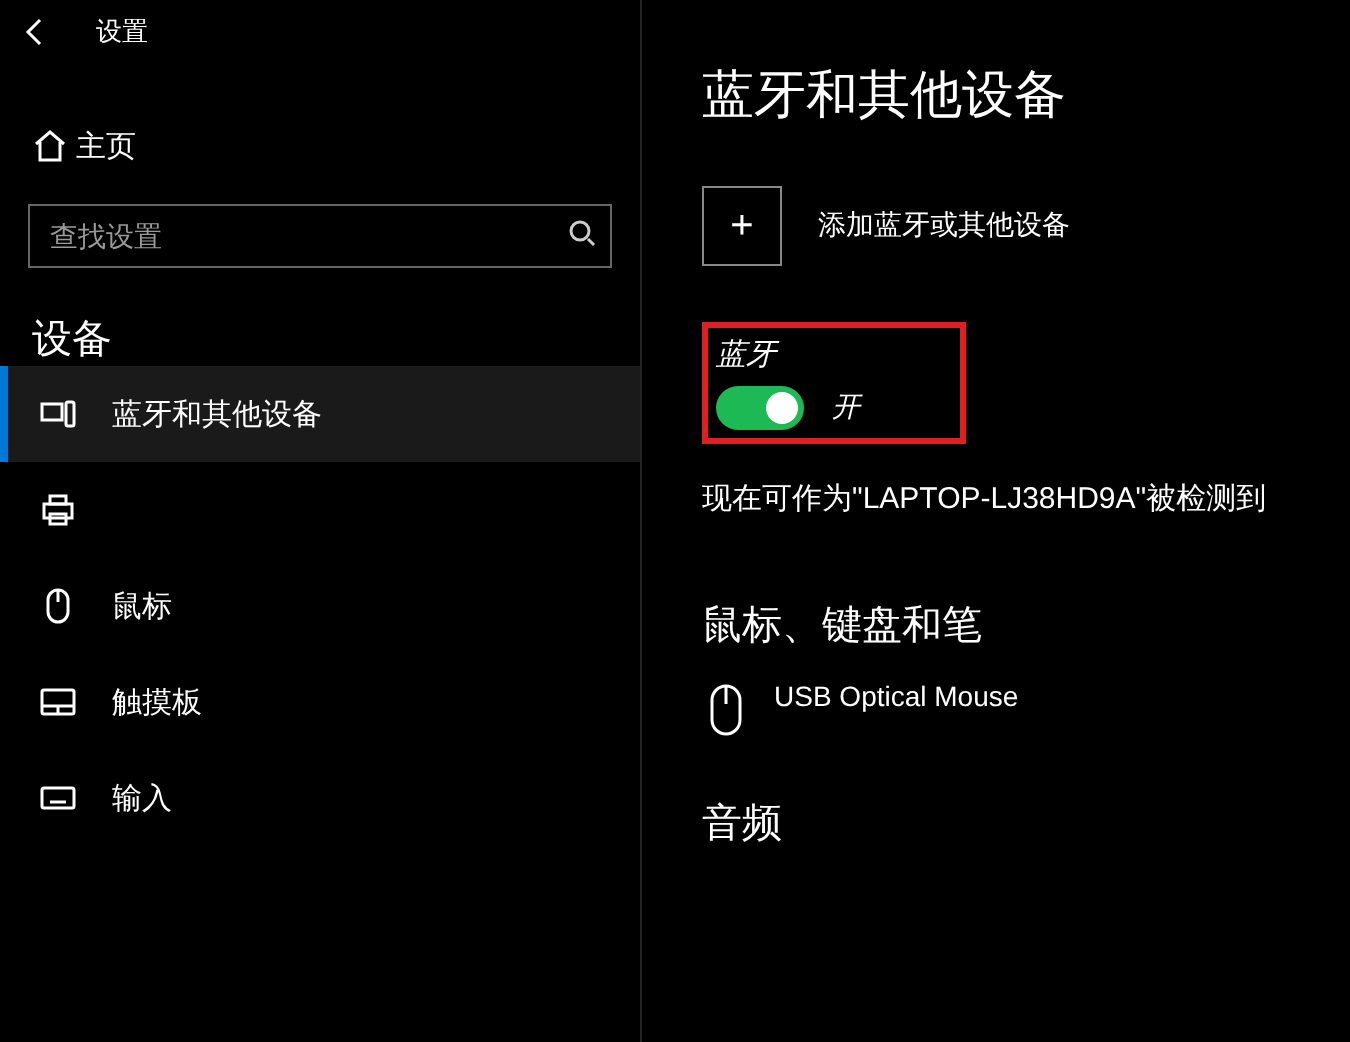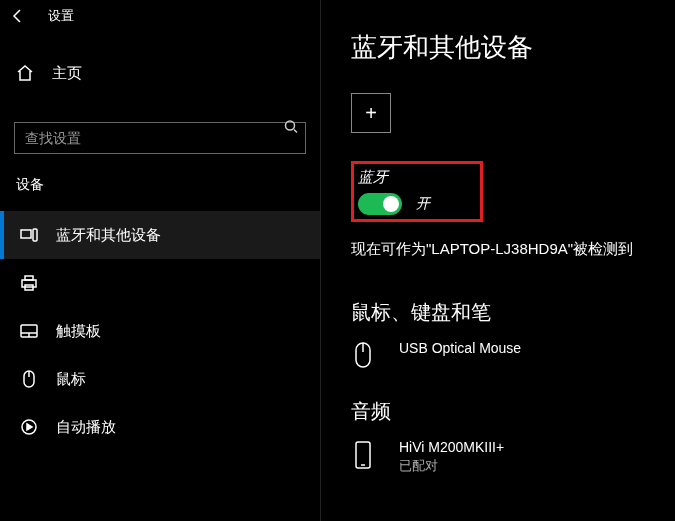--- a/index.html
+++ b/index.html
@@ -11,30 +11,30 @@
   overflow: hidden;
   display: flex;
 }
 .left-pane { width: 320px; height: 100%; background: #000; display: flex; flex-direction: column; }
 .header {
   display: flex; align-items: center; height: 32px; padding: 0 8px; gap: 20px;
 }
 .back-btn { width: 20px; height: 20px; display: flex; align-items: center; justify-content: center; cursor: pointer; }
 .header-title { font-size: 13px; }
 .home-row {
-  display: flex; align-items: center; height: 46px; padding: 0 16px; gap: 18px; margin-top: 18px; cursor: pointer;
+  display: flex; align-items: center; height: 46px; padding: 0 16px; gap: 4px; margin-top: 18px; cursor: pointer;
 }
 .search-wrap { margin: 6px 14px 0 14px; position: relative; }
 .search-input {
   width: 100%; height: 32px; background: #000; border: 1px solid #666; color: #aaa;
-  padding: 0 34px 0 10px; font-size: 14px; outline: none; margin-top: 20px;
+  padding: 0 34px 0 10px; font-size: 14px; outline: none;
 }
 .search-input::placeholder { color: #999; }
 .search-icon { position: absolute; right: 8px; top: 50%; transform: translateY(-50%); color: #ccc; }
-.section-label { padding: 22px 16px 17px 16px; font-size: 14px; color: #fff; }
+.section-label { padding: 22px 16px 0 16px; font-size: 20px; color: #fff; }
 .nav-list { display: flex; flex-direction: column; }
 .nav-item {
   display: flex; align-items: center; height: 48px; padding: 0 16px; gap: 18px; cursor: pointer;
   border-left: 4px solid transparent;
 }
 .nav-item.active { border-left: 4px solid #0078d4; background: #1a1a1a; }
 .nav-icon { width: 18px; display: flex; align-items: center; justify-content: center; color: #fff; }
 .nav-label { font-size: 15px; }
 .right-pane { flex: 1; height: 100%; background: #000; padding: 30px 0 0 30px; overflow: hidden; border-left: 1px solid #222;}
 .page-title { font-size: 26px; font-weight: 400; margin-bottom: 28px; }
@@ -50,21 +50,21 @@
 .bt-label { font-size: 15px; }
 .toggle-row { display: flex; align-items: center; gap: 14px; }
 .toggle {
   width: 44px; height: 22px; background: #1db954; border-radius: 11px; position: relative; cursor: pointer;
 }
 .toggle-knob {
   position: absolute; right: 3px; top: 3px; width: 16px; height: 16px; background: #fff; border-radius: 50%;
 }
 .discoverable { font-size: 15px; margin-bottom: 40px; }
 .group-title { font-size: 20px; margin-bottom: 14px; }
-.device-row { display: flex; align-items: flex-start; gap: 24px; margin-bottom: 30px; cursor: pointer; }
+.device-row { display: flex; align-items: flex-start; gap: 12px; margin-bottom: 30px; cursor: pointer; }
 .device-icon { width: 24px; display: flex; align-items: center; justify-content: center; margin-top: 2px; }
 .device-text { display: flex; flex-direction: column; gap: 2px; }
 .device-sub { color: #aaa; font-size: 13px; }
 svg { stroke: currentColor; fill: none; stroke-width: 1.5; }
 </style>
 </head>
 <body>
 
 <div class="left-pane">
   <div class="header">
@@ -111,54 +111,59 @@
       <span class="nav-icon">
           <svg width="18" height="16" viewBox="0 0 18 16">
             <rect x="2" y="5" width="14" height="7"></rect>
             <rect x="5" y="1" width="8" height="4"></rect>
             <rect x="5" y="10" width="8" height="5"></rect>
           </svg>
         </span>
     </div>
     <div class="nav-item">
       <span class="nav-icon">
+          <svg width="14" height="18" viewBox="0 0 14 18">
+            <rect x="2" y="1" width="10" height="16" rx="5"></rect>
+            <line x1="7" y1="1" x2="7" y2="7"></line>
+          </svg>
+        </span>
+      <span class="nav-label">鼠标</span>
+    </div>
+    <div class="nav-item">
+      <span class="nav-icon">
           <svg width="18" height="14" viewBox="0 0 18 14">
             <rect x="1" y="1" width="16" height="12" rx="1"></rect>
             <line x1="1" y1="9" x2="17" y2="9"></line>
             <line x1="9" y1="9" x2="9" y2="13"></line>
           </svg>
         </span>
       <span class="nav-label">触摸板</span>
     </div>
     <div class="nav-item">
       <span class="nav-icon">
-          <svg width="14" height="18" viewBox="0 0 14 18">
-            <rect x="2" y="1" width="10" height="16" rx="5"></rect>
-            <line x1="7" y1="1" x2="7" y2="7"></line>
+          <svg width="18" height="12" viewBox="0 0 18 12">
+            <rect x="1" y="1" width="16" height="10" rx="1"></rect>
+            <line x1="4" y1="4" x2="4" y2="4"></line>
+            <line x1="7" y1="4" x2="7" y2="4"></line>
+            <line x1="10" y1="4" x2="10" y2="4"></line>
+            <line x1="13" y1="4" x2="13" y2="4"></line>
+            <line x1="5" y1="8" x2="13" y2="8"></line>
           </svg>
         </span>
-      <span class="nav-label">鼠标</span>
-    </div>
-    <div class="nav-item">
-      <span class="nav-icon">
-          <svg width="16" height="16" viewBox="0 0 16 16">
-            <circle cx="8" cy="8" r="7"></circle>
-            <path d="M6 5 L11 8 L6 11 Z" fill="currentColor"></path>
-          </svg>
-        </span>
-      <span class="nav-label">自动播放</span>
+      <span class="nav-label">输入</span>
     </div>
   </div>
 </div>
 
 <div class="right-pane">
   <div class="page-title">蓝牙和其他设备</div>
 
   <div class="add-row">
     <div class="plus-box">+</div>
+    <div>添加蓝牙或其他设备</div>
   </div>
 
   <div class="bt-block">
     <div class="bt-label">蓝牙</div>
     <div class="toggle-row">
       <div class="toggle">
         <div class="toggle-knob"></div>
       </div>
       <div>开</div>
     </div>
@@ -173,25 +178,13 @@
           <rect x="2" y="1" width="14" height="24" rx="7"></rect>
           <line x1="9" y1="1" x2="9" y2="10"></line>
         </svg>
     </span>
     <div class="device-text">
       <div>USB Optical Mouse</div>
     </div>
   </div>
 
   <div class="group-title">音频</div>
-  <div class="device-row">
-    <span class="device-icon">
-      <svg width="18" height="28" viewBox="0 0 18 28">
-          <rect x="2" y="1" width="14" height="26" rx="2"></rect>
-          <line x1="7" y1="24" x2="11" y2="24"></line>
-        </svg>
-    </span>
-    <div class="device-text">
-      <div>HiVi M200MKIII+</div>
-      <div class="device-sub">已配对</div>
-    </div>
-  </div>
 </div>
 
 </body></html>

